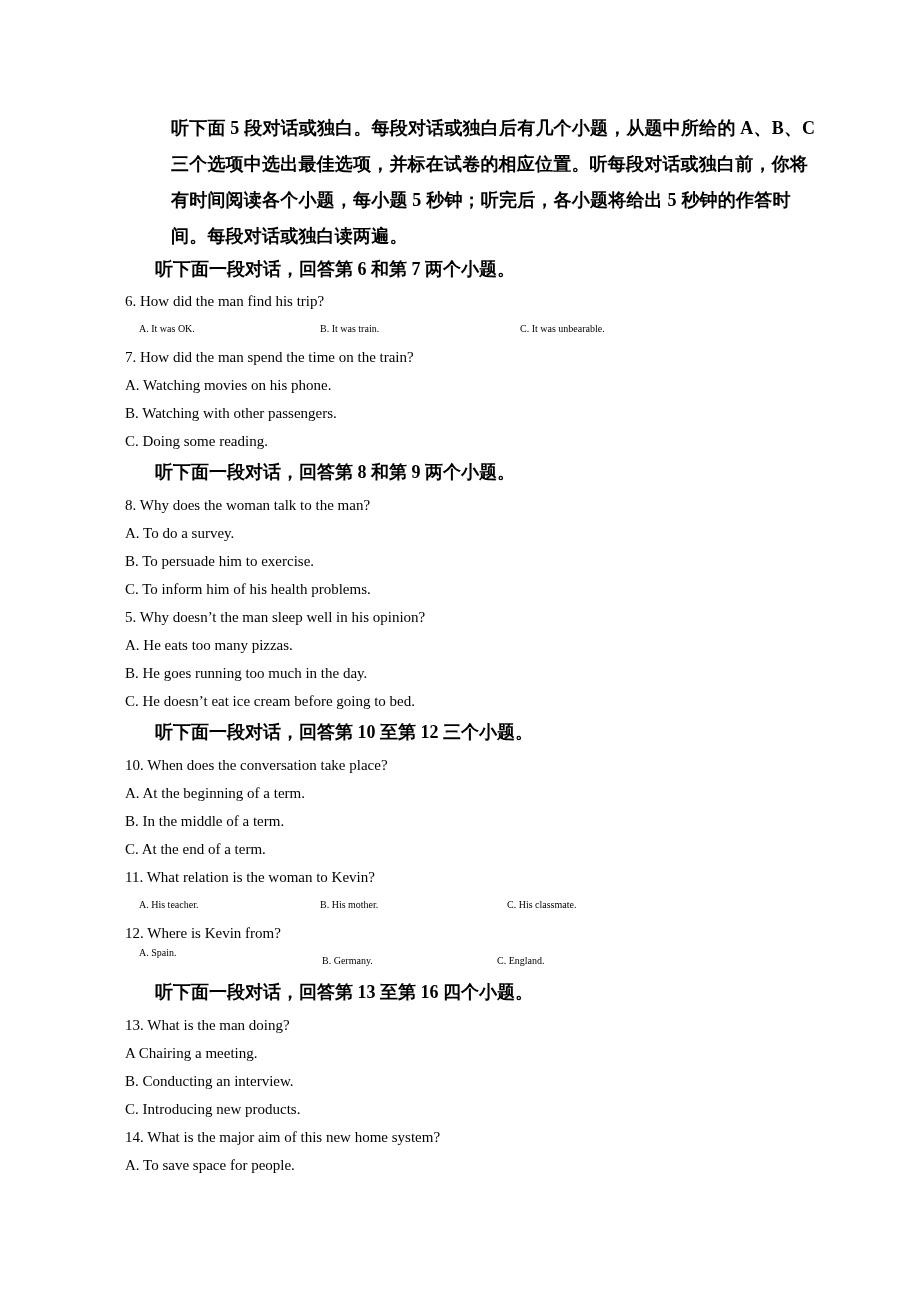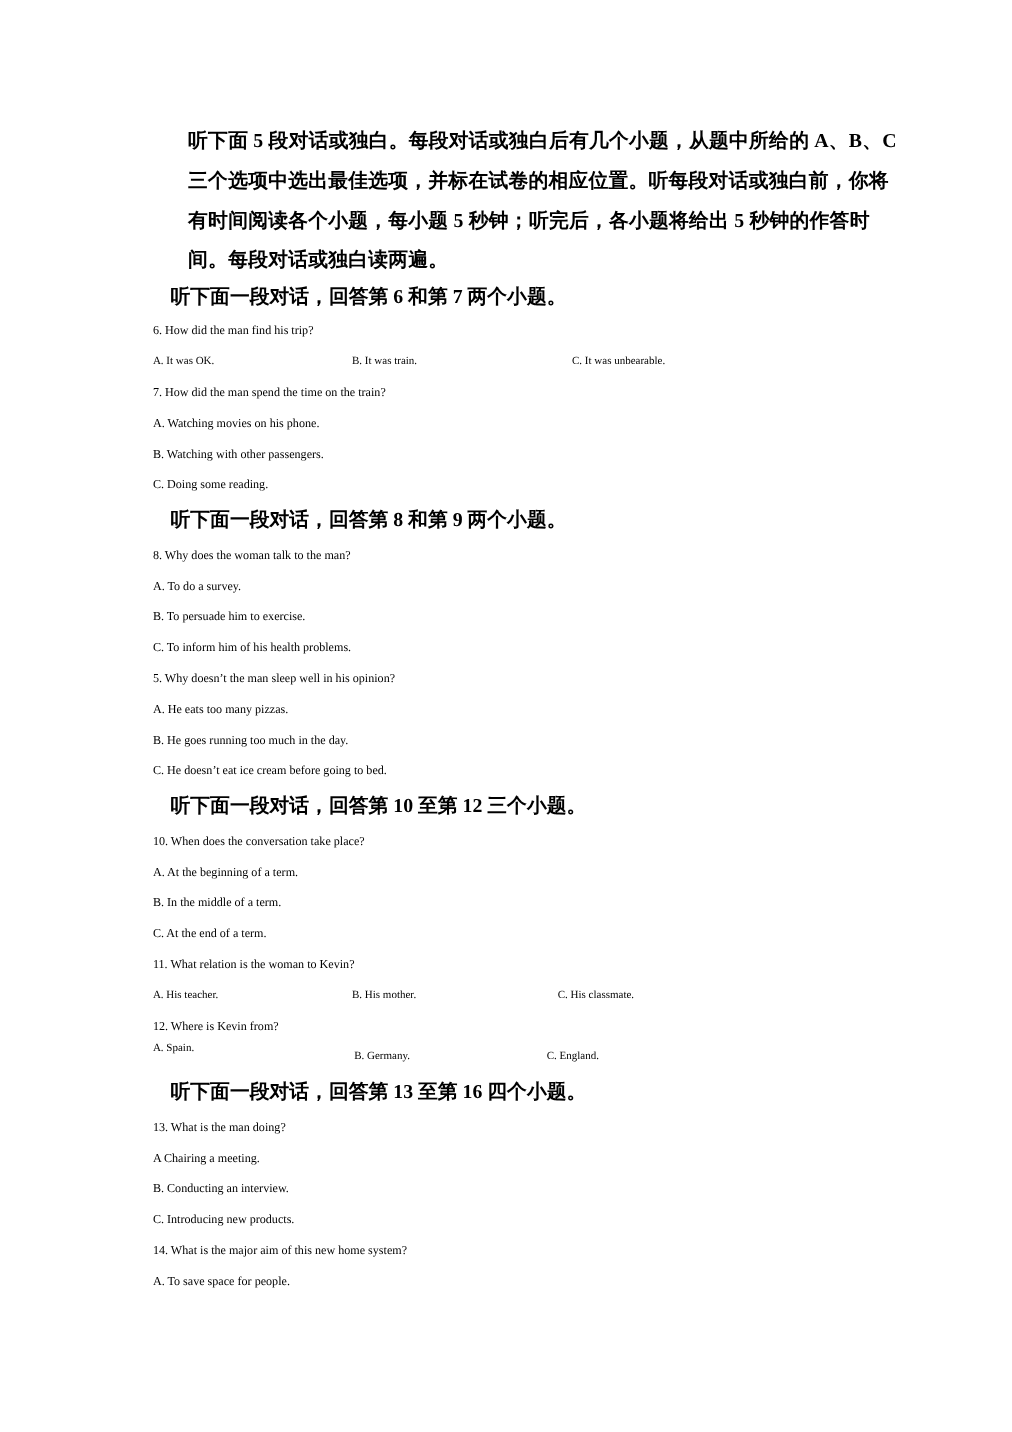--- a/index.html
+++ b/index.html
@@ -1,20 +1,20 @@
 <!DOCTYPE html>
 <html><head>
 <meta charset="utf-8">
 <style>
   html, body { margin: 0; padding: 0; background: #ffffff; }
   body { width: 920px; height: 1302px; position: relative; overflow: hidden; font-family: "Liberation Serif", "DejaVu Serif", serif; color: #000; }
   .intro { position: absolute; left: 139px; top: 110px; width: 650px; font-size: 18px; line-height: 36px; font-weight: bold; letter-spacing: 0.2px; margin-left: 32px; }
   .intro p { margin: 0; white-space: nowrap; }
   .sec { position: absolute; left: 139px; font-size: 18px; font-weight: bold; white-space: nowrap; line-height: 22px; margin-left: 16px; }
-  .line { position: absolute; left: 139px; font-size: 11px; line-height: 18px; white-space: nowrap; }
+  .line { position: absolute; left: 125px; font-size: 15px; line-height: 18px; white-space: nowrap; }
   .opt { position: absolute; font-size: 10px; line-height: 18px; white-space: nowrap; }
 </style>
 </head>
 <body>
 
 <div>
 
   <div class="intro">
     <p>听下面 5 段对话或独白。每段对话或独白后有几个小题，从题中所给的 A、B、C</p>
     <p>三个选项中选出最佳选项，并标在试卷的相应位置。听每段对话或独白前，你将</p>

